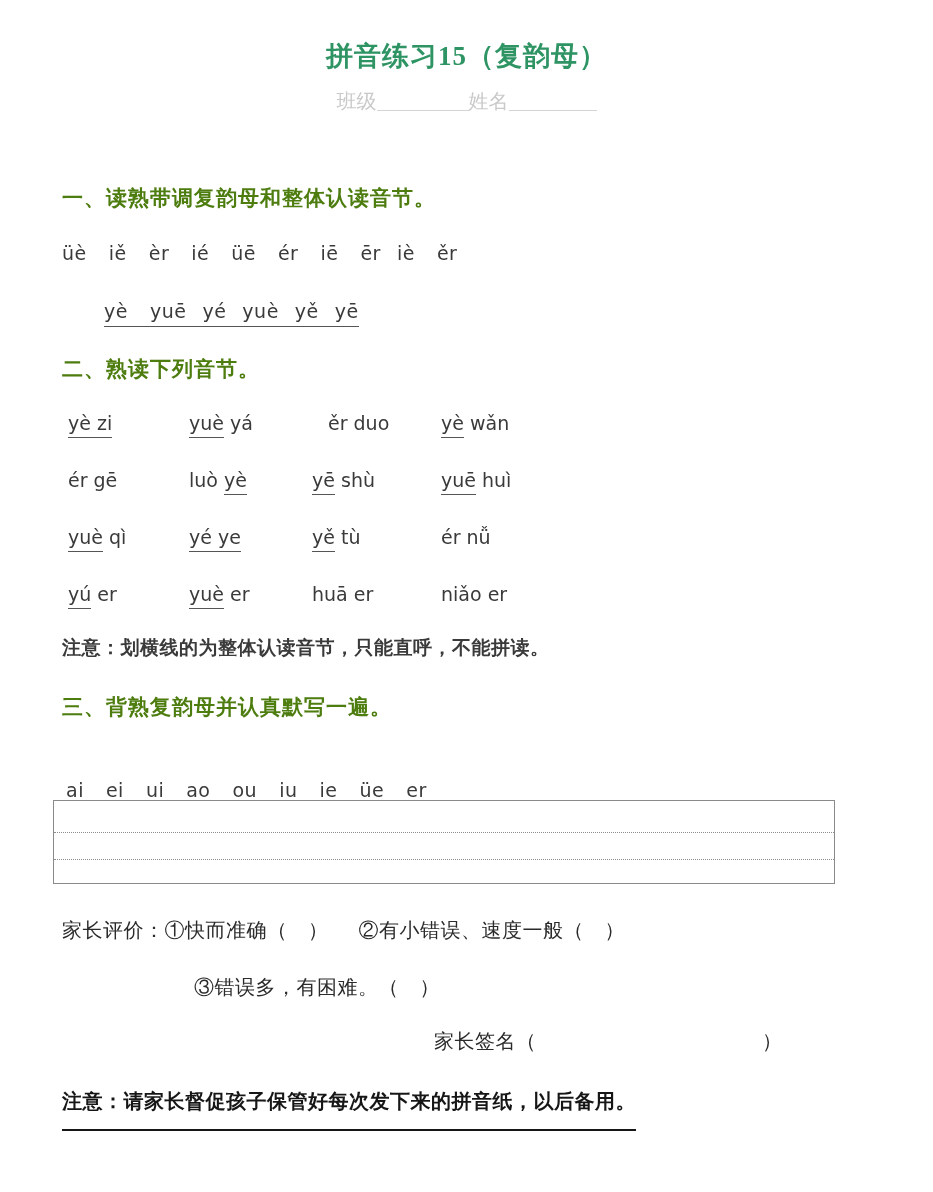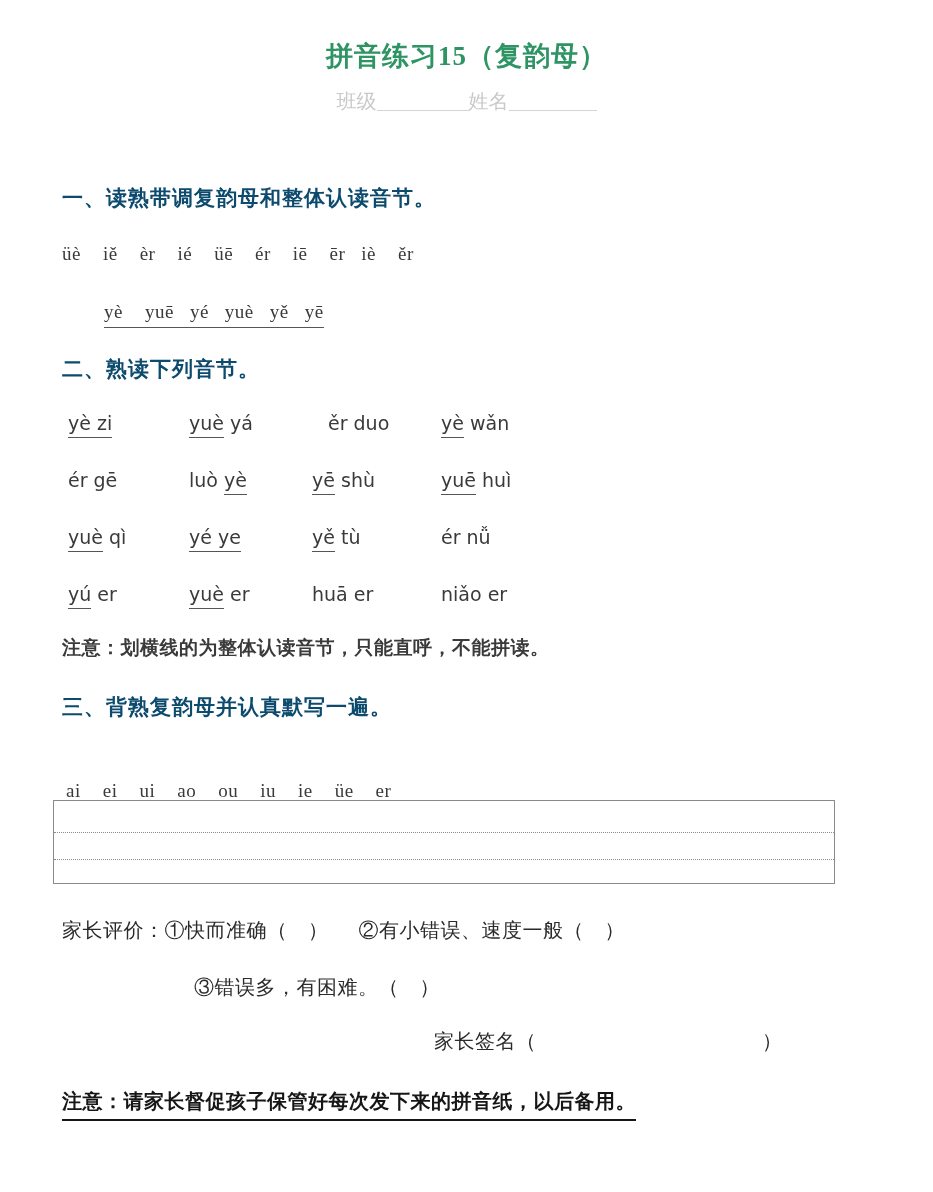--- a/index.html
+++ b/index.html
@@ -63,35 +63,35 @@
   .rule-a { width: 92px; }
   .rule-b { width: 88px; }
 
   
   .sec-head {
     position: absolute;
     left: 62px;
     font-family: "DejaVu Serif", "Liberation Serif", serif;
     font-size: 21px;
     font-weight: bold;
-    color: #0c4a6e;
+    color: #4d7c0f;
     letter-spacing: 1px;
     white-space: nowrap;
   }
 
   
   .pyrow {
     position: absolute;
     font-family: "DejaVu Sans", "Liberation Sans", sans-serif;
     font-size: 19px;
     color: #3a3a3a;
     white-space: nowrap;
     letter-spacing: 0.5px;
   }
-  .pyrow .tok { display: inline-block; font-family: Liberation Serif, serif; }
+  .pyrow .tok { display: inline-block; }
   .pyrow .gap-sm { display: inline-block; width: 16px; }
   .pyrow .gap-md { display: inline-block; width: 22px; }
 
   
   .pyrow.underline-all {
     border-bottom: 1.4px solid #555;
     padding-bottom: 4px;
     margin-left: 42px;
   }
 
@@ -165,21 +165,21 @@
   
   .warn {
     position: absolute;
     left: 62px;
     top: 1088px;
     font-family: "DejaVu Serif", "Liberation Serif", serif;
     font-size: 20px;
     font-weight: bold;
     color: #161616;
     border-bottom: 2px solid #161616;
-    padding-bottom: 4px;
+    padding-bottom: 14px;
     letter-spacing: 0.5px;
     white-space: nowrap;
   }
 
   
   .watermark {
     position: absolute;
     right: 28px;
     bottom: 22px;
     font-family: "DejaVu Sans", "Liberation Sans", sans-serif;

